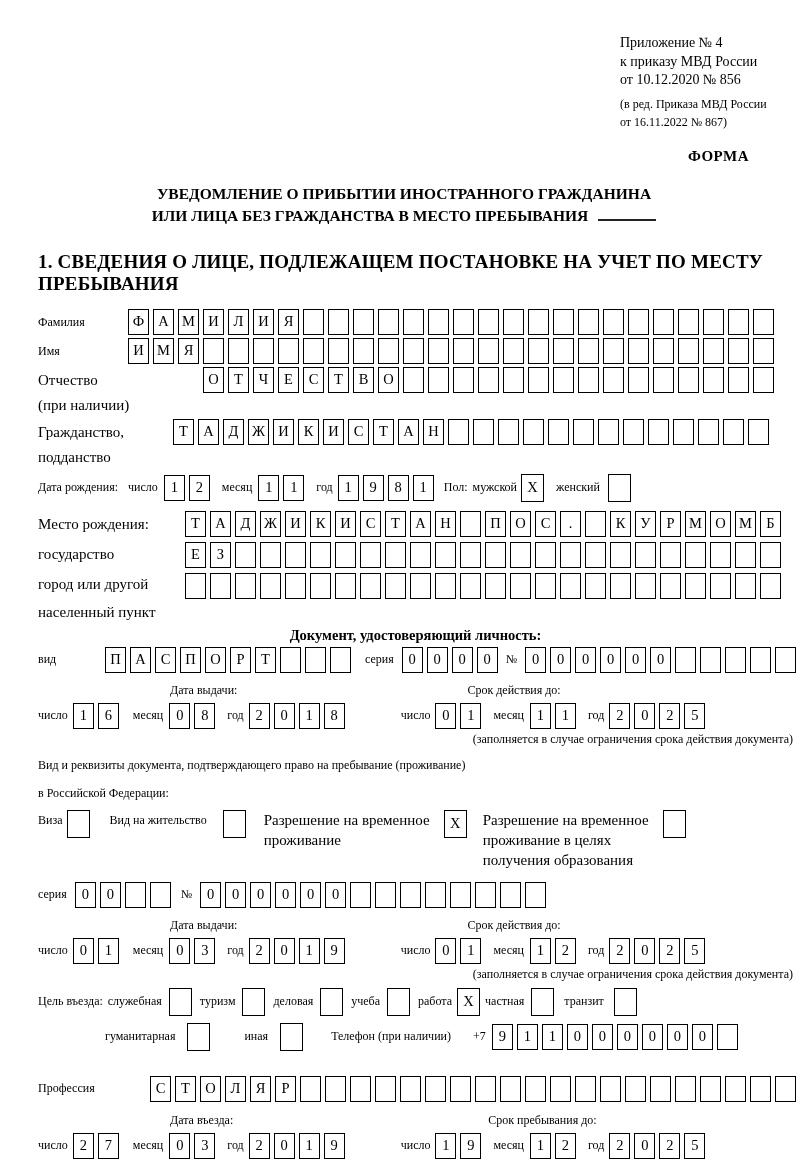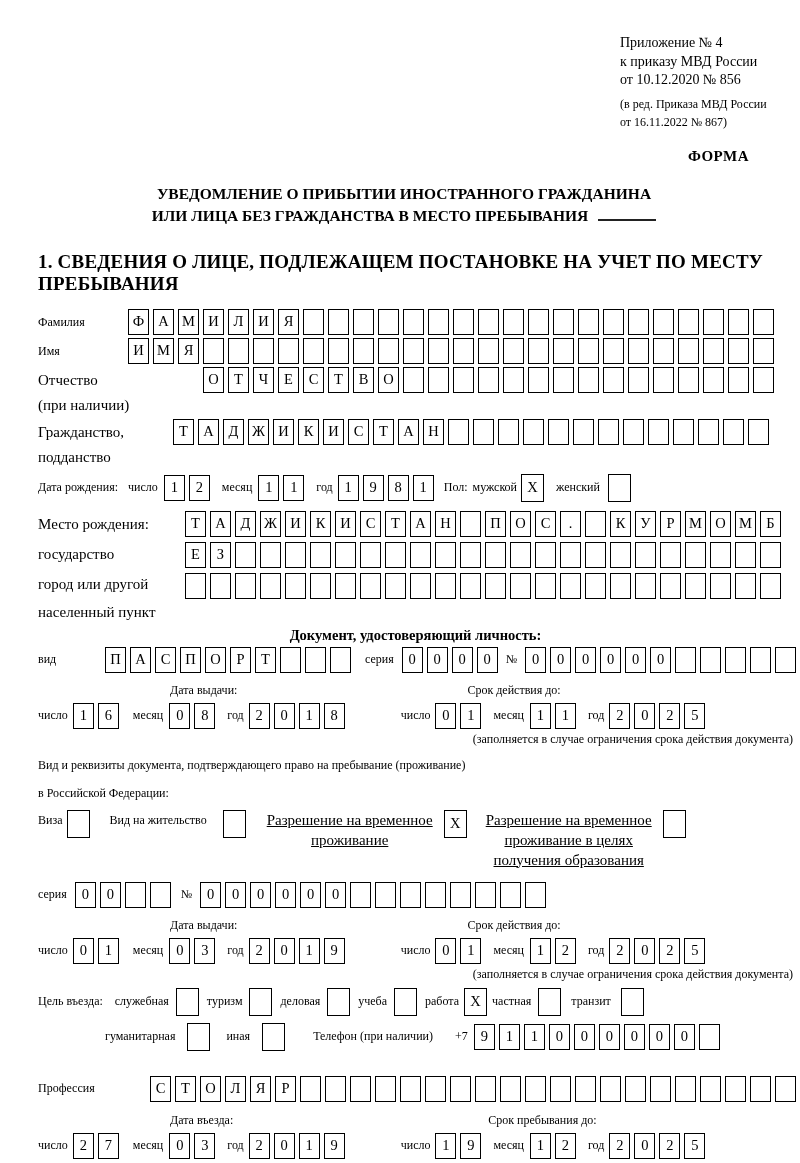--- a/index.html
+++ b/index.html
@@ -19,21 +19,21 @@
   .boxes { display:flex; flex-wrap:nowrap; overflow:hidden; }
   .cell { flex:0 0 auto; width:21px; height:26px; border:1.5px solid #000; margin-right:4px;
           display:inline-flex; align-items:center; justify-content:center; font-size:14.5px; }
   .cb { flex:0 0 auto; width:23px; height:28px; border:1.5px solid #000;
         display:inline-flex; align-items:center; justify-content:center; font-size:14.5px; }
   .note { font-size:12px; }
   .center { text-align:center; }
   .bold { font-weight:bold; }
   .mb3 { margin-bottom:3px; }
   .mb5 { margin-bottom:5px; }
-  .optlbl { font-size:15px; line-height:20px; text-align:center;text-decoration:underline; }
+  .optlbl { font-size:15px; line-height:20px; text-align:left; }
 </style>
 </head>
 <body>
 
 <div class="page">
 
   <div class="hdr">
     <div>Приложение № 4</div>
     <div>к приказу МВД России</div>
     <div>от 10.12.2020 № 856</div>
@@ -455,40 +455,40 @@
         <span class="cell">2</span>
         <span class="cell">0</span>
         <span class="cell">2</span>
         <span class="cell">5</span>
       </div>
   </div>
   <div class="note" style="text-align:right; width:755px; margin-top:3px">(заполняется в случае ограничения срока действия документа)</div>
 
   <div class="row vc" style="margin-top:6px">
     <span class="lbl">Цель въезда:</span>
-    <span class="lbl" style="margin-left:12px">служебная</span>
+    <span class="lbl" style="margin-left:5px">служебная</span>
     <span class="cb" style="margin-left:7px"></span>
     <span class="lbl" style="margin-left:8px">туризм</span>
     <span class="cb" style="margin-left:7px"></span>
     <span class="lbl" style="margin-left:8px">деловая</span>
     <span class="cb" style="margin-left:7px"></span>
     <span class="lbl" style="margin-left:8px">учеба</span>
     <span class="cb" style="margin-left:7px"></span>
     <span class="lbl" style="margin-left:8px">работа</span>
     <span class="cb" style="margin-left:5px">X</span>
     <span class="lbl" style="margin-left:5px">частная</span>
     <span class="cb" style="margin-left:7px"></span>
     <span class="lbl" style="margin-left:10px">транзит</span>
     <span class="cb" style="margin-left:10px"></span>
   </div>
 
   <div class="row vc" style="margin-top:7px">
     <span class="lbl" style="margin-left:67px">гуманитарная</span>
     <span class="cb" style="margin-left:12px"></span>
-    <span class="lbl" style="margin-left:16px">иная</span>
+    <span class="lbl" style="margin-left:34px">иная</span>
     <span class="cb" style="margin-left:12px"></span>
     <span class="lbl" style="margin-left:28px">Телефон (при наличии)</span>
     <span class="lbl" style="margin:0 6px 0 22px">+7</span>
     <div class="boxes">
         <span class="cell">9</span>
         <span class="cell">1</span>
         <span class="cell">1</span>
         <span class="cell">0</span>
         <span class="cell">0</span>
         <span class="cell">0</span>

